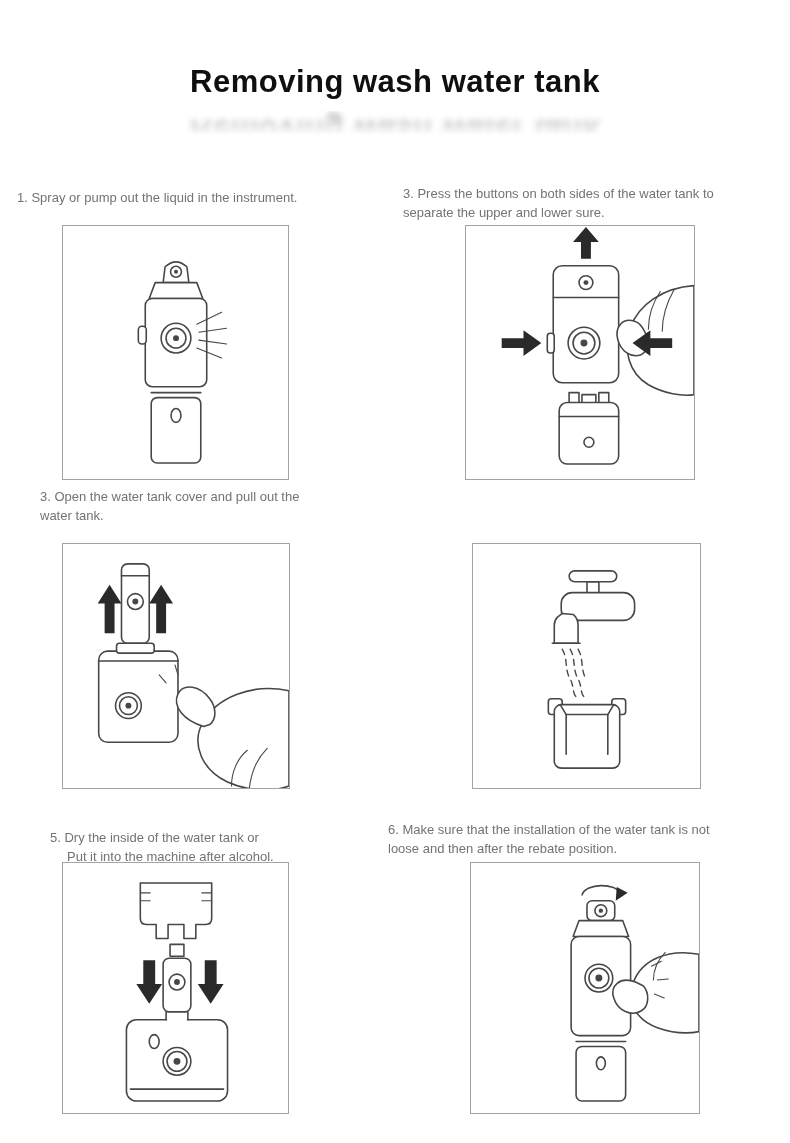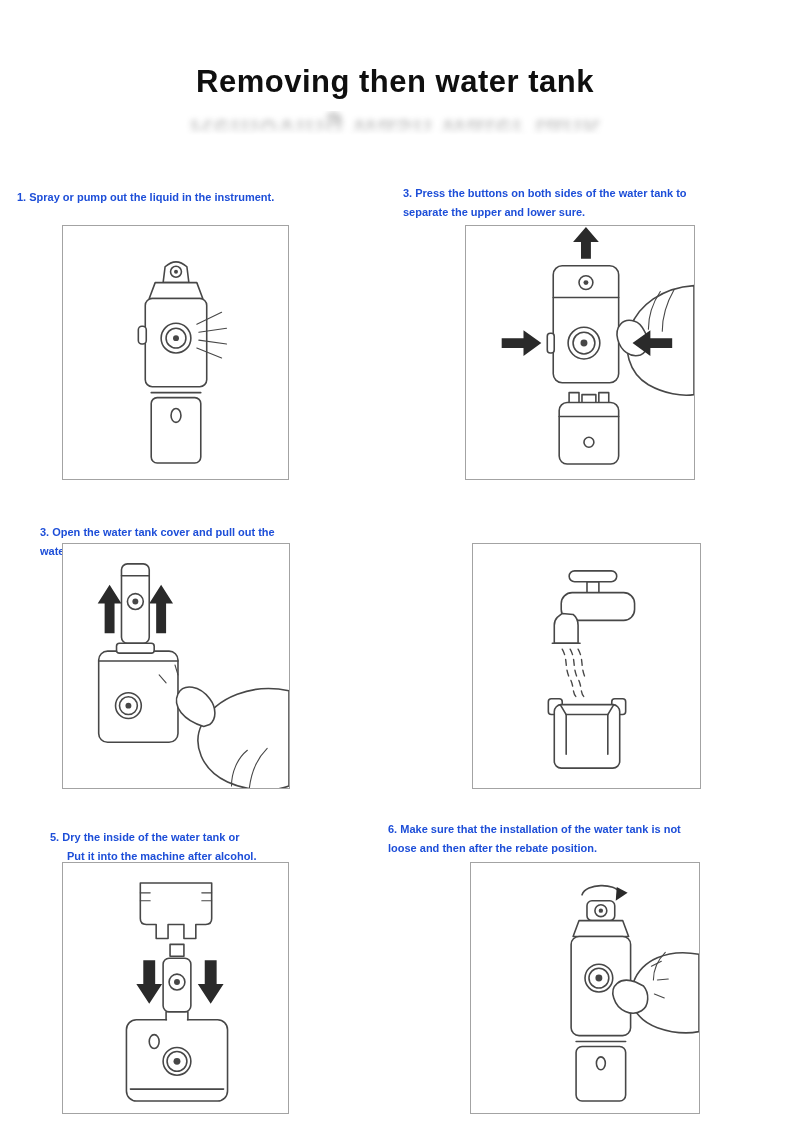--- a/index.html
+++ b/index.html
@@ -43,30 +43,30 @@
     letter-spacing: .5px;
     color: #2b2b2b;
     line-height: 40px;
     transform: scaleY(-1);
     filter: blur(3px);
     opacity: .65;
   }
 
   .step-label {
     position: absolute;
-    font-size: 11px;
-    font-weight: 700;
-    color: #1d4ed8;
+    font-size: 13px;
+    font-weight: 400;
+    color: #737373;
     line-height: 19px;
   }
   .indent { padding-left: 17px; }
 
   .label-1 { left: 17px;  top: 188px; width: 380px; }
   .label-2 { left: 403px; top: 184px; width: 378px; }
-  .label-3 { left: 40px;  top: 523px; width: 330px; }
+  .label-3 { left: 40px;  top: 487px; width: 330px; }
   .label-4 { left: 432px; top: 507px; width: 340px; }
   .label-5 { left: 50px;  top: 828px; width: 330px; }
   .label-6 { left: 388px; top: 820px; width: 412px; }
 
   .figure {
     position: absolute;
     border: 1px solid #a3a3a3;
     background: #ffffff;
   }
   .figure svg { display: block; width: 100%; height: 100%; }
@@ -85,21 +85,21 @@
   .fd   { fill: #474747; stroke: none; } 
   .solid{ fill: #2a2a2a; stroke: none; } 
   .thin { stroke-width: 1.1; }
   .dash { stroke-dasharray: 6 5; stroke-width: 1.4; }
 </style>
 </head>
 <body>
 
 <div class="page">
 
-  <h1 class="title">Removing then water tank</h1>
+  <h1 class="title">Removing wash water tank</h1>
   <div class="title-reflection-clip" aria-hidden="true">
     <div class="title-reflection">Removing wash water tank</div>
   </div>
 
   <div class="step-label label-1">
     <div>1. Spray or pump out the liquid in the instrument.</div>
   </div>
 
   <div class="step-label label-2">
     <div>3. Press the buttons on both sides of the water tank to</div>

